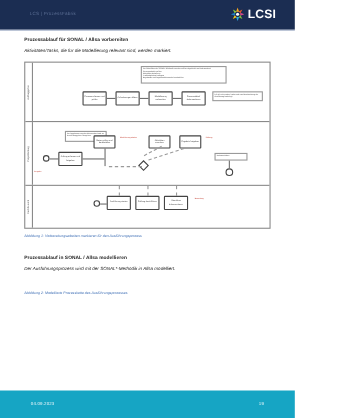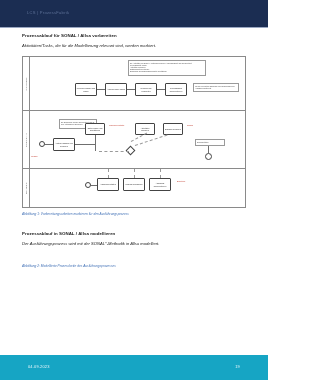--- a/index.html
+++ b/index.html
@@ -134,20 +134,38 @@
   .footer-page{
     position:absolute;right:28px;top:9px;
     font-size:4px;color:#eaf7fb;letter-spacing:.15px;
   }
 </style>
 </head>
 <body>
 
 <div class="header">
   <div class="header-title">LCS | ProzessFabrik</div>
+  <div class="logo">
+    <span class="logo-mark">
+      <svg width="14" height="14" viewBox="0 0 32 32">
+        <g transform="translate(16,16)">
+          <path d="M0,-14 L3.2,-5.5 L-3.2,-5.5 Z" fill="#f5a623"></path>
+          <path d="M9.9,-9.9 L6.0,-2.0 L2.0,-6.0 Z" fill="#e8572a"></path>
+          <path d="M14,0 L5.5,3.2 L5.5,-3.2 Z" fill="#d94a8c"></path>
+          <path d="M9.9,9.9 L2.0,6.0 L6.0,2.0 Z" fill="#7fbf3f"></path>
+          <path d="M0,14 L-3.2,5.5 L3.2,5.5 Z" fill="#2aa9e0"></path>
+          <path d="M-9.9,9.9 L-6.0,2.0 L-2.0,6.0 Z" fill="#f5c518"></path>
+          <path d="M-14,0 L-5.5,-3.2 L-5.5,3.2 Z" fill="#1b7fc4"></path>
+          <path d="M-9.9,-9.9 L-2.0,-6.0 L-6.0,-2.0 Z" fill="#8bc53f"></path>
+          <circle cx="0" cy="0" r="3.2" fill="#ffffff"></circle>
+        </g>
+      </svg>
+    </span>
+    <span class="logo-text">LCSI</span>
+  </div>
 </div>
 <div class="header-rule"></div>
 
 <div class="page">
 
   <div class="h2" style="top:5px;">Prozessablauf für SONAL / Allsa vorbereiten</div>
   <div class="sub" style="top:15px;">Aktivitäten/Tasks, die für die Modellierung relevant sind, werden markiert.</div>
 
   <div class="diagram" style="left:22px;top:28px;width:222px;height:150px;">
 

